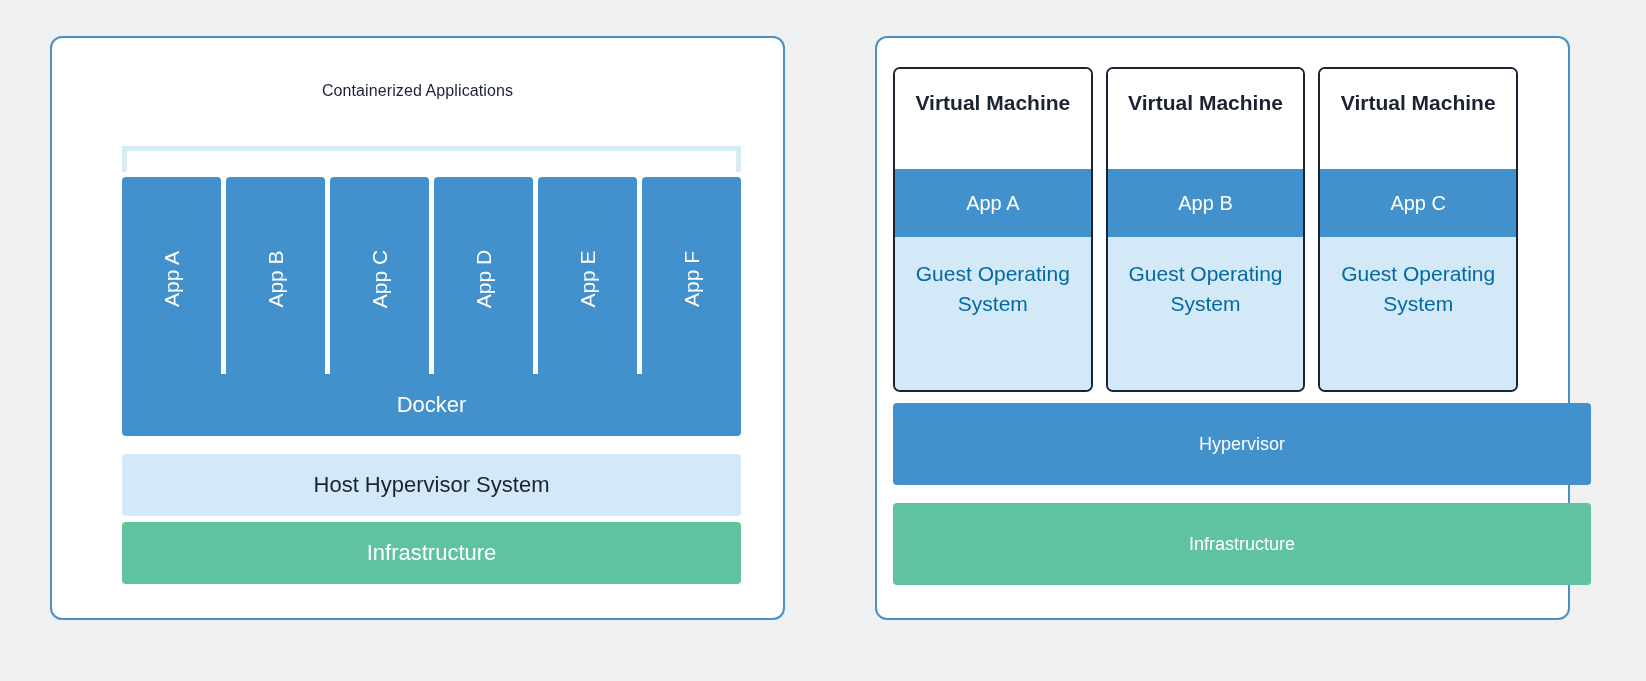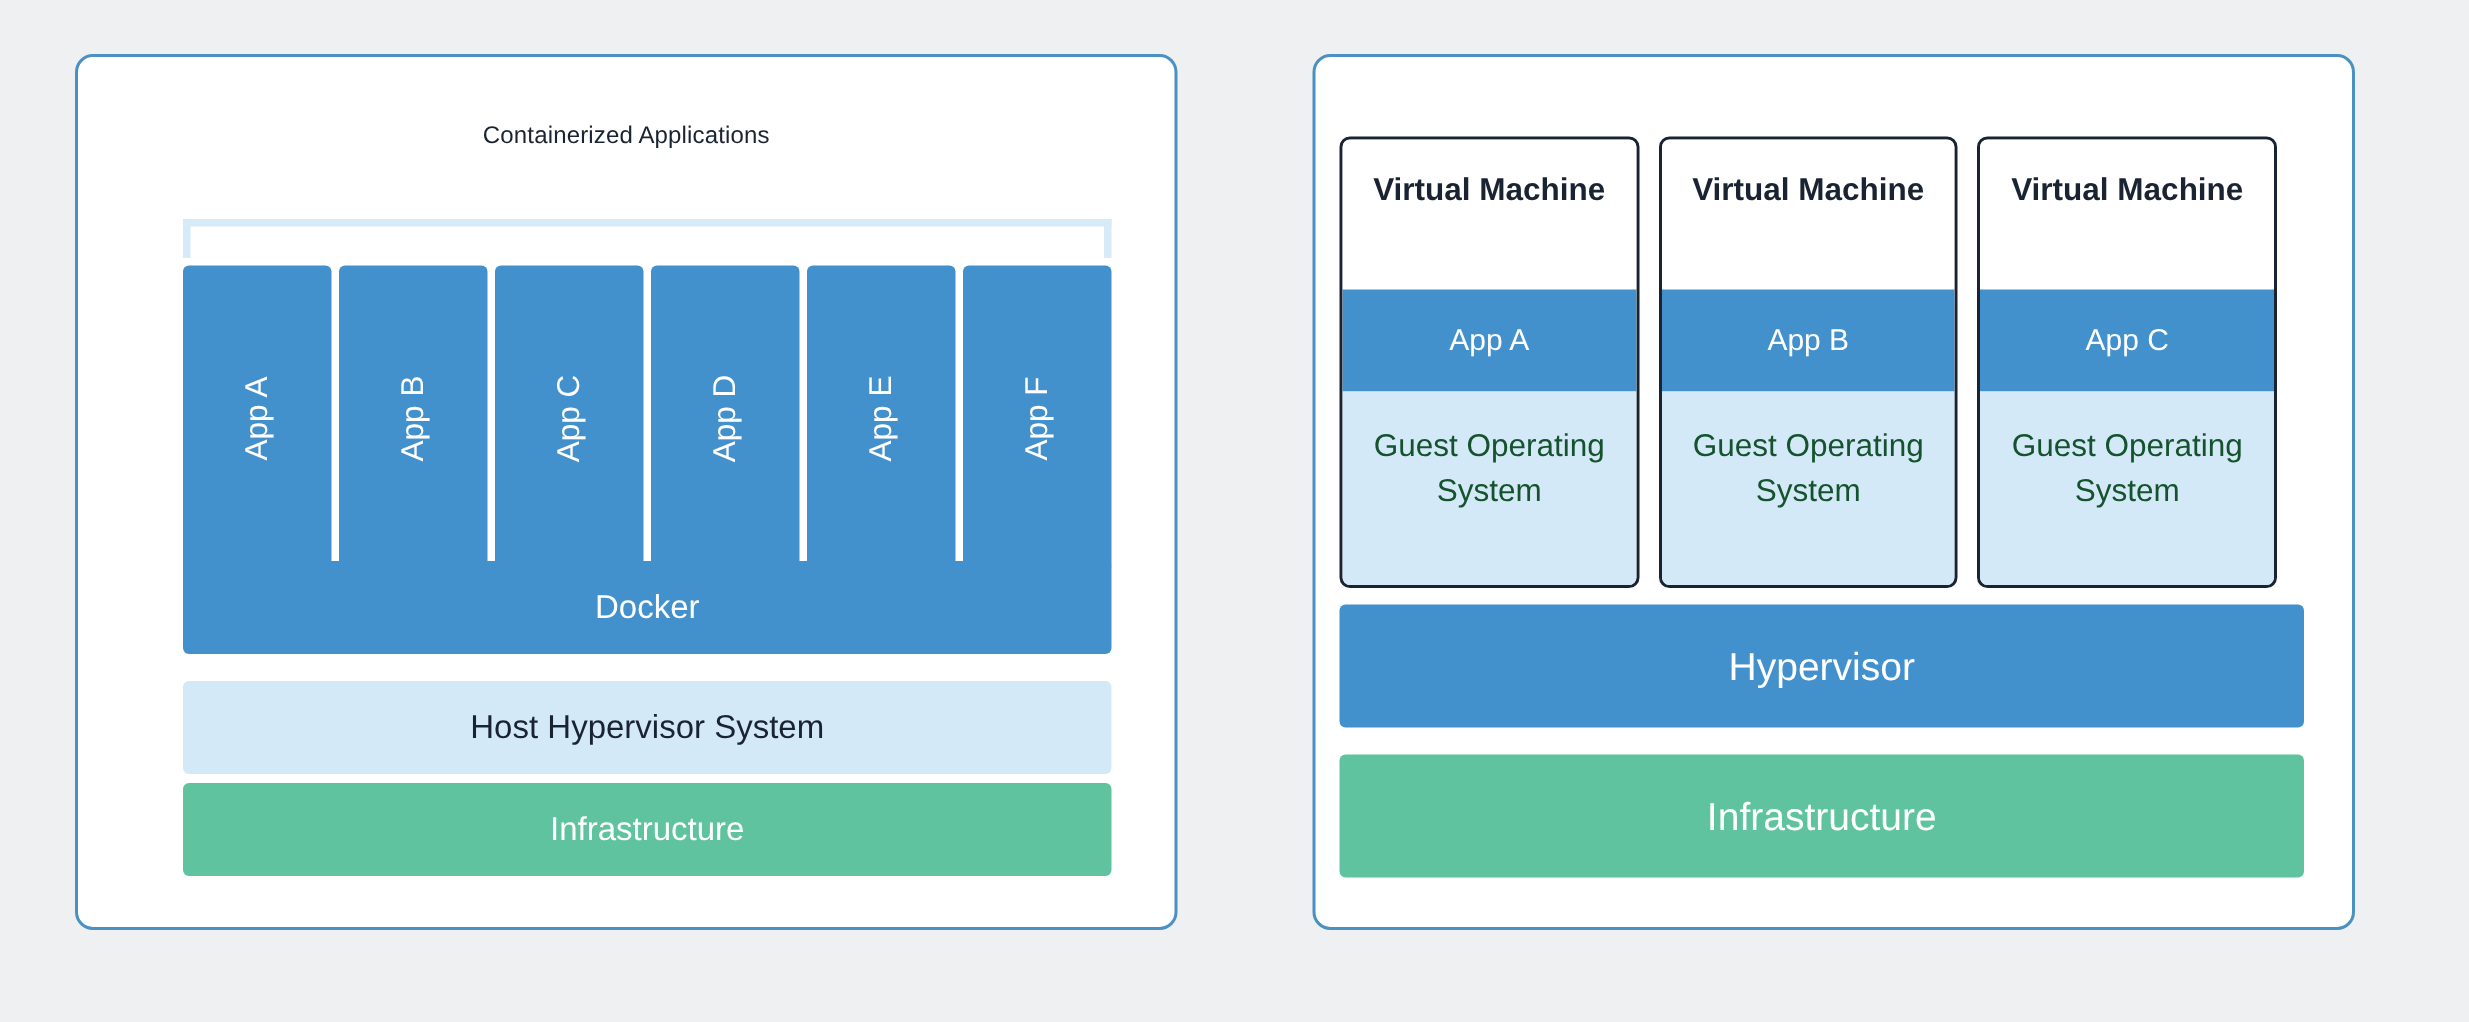--- a/index.html
+++ b/index.html
@@ -104,21 +104,20 @@
     gap: 13px;
   }
   .vm-box {
     flex: 1 1 0;
     border: 2px solid #1a2332;
     border-radius: 7px;
     overflow: hidden;
     display: flex;
     flex-direction: column;
     background: #ffffff;
-    margin-top: 24px;
   }
   .vm-head {
     height: 100px;
     display: flex;
     align-items: center;
     justify-content: center;
     background: #ffffff;
     color: #1a2332;
     font-size: 21px;
     font-weight: bold;
@@ -130,40 +129,40 @@
     background: #4290cc;
     color: #ffffff;
     display: flex;
     align-items: center;
     justify-content: center;
     font-size: 20px;
   }
   .vm-guest {
     flex: 1 1 auto;
     background: #d4e9f7;
-    color: #14532d;
+    color: #0369a1;
     display: flex;
     align-items: flex-start;
     justify-content: center;
     text-align: center;
     font-size: 21px;
     line-height: 1.42;
     padding-top: 22px;
   }
 
   
   .rbar {
     position: absolute;
     left: 16px;
-    width: 643px;
+    width: 698px;
     border-radius: 4px;
     display: flex;
     align-items: center;
     justify-content: center;
-    font-size: 26px;
+    font-size: 18px;
   }
   .rbar-hyper { top: 365px; height: 82px; background: #4290cc; color: #ffffff; }
   .rbar-infra { top: 465px; height: 82px; background: #5fc3a0; color: #ffffff; }
 </style>
 </head>
 <body>
 
 <div class="stage">
 
   <div class="panel panel-left">

